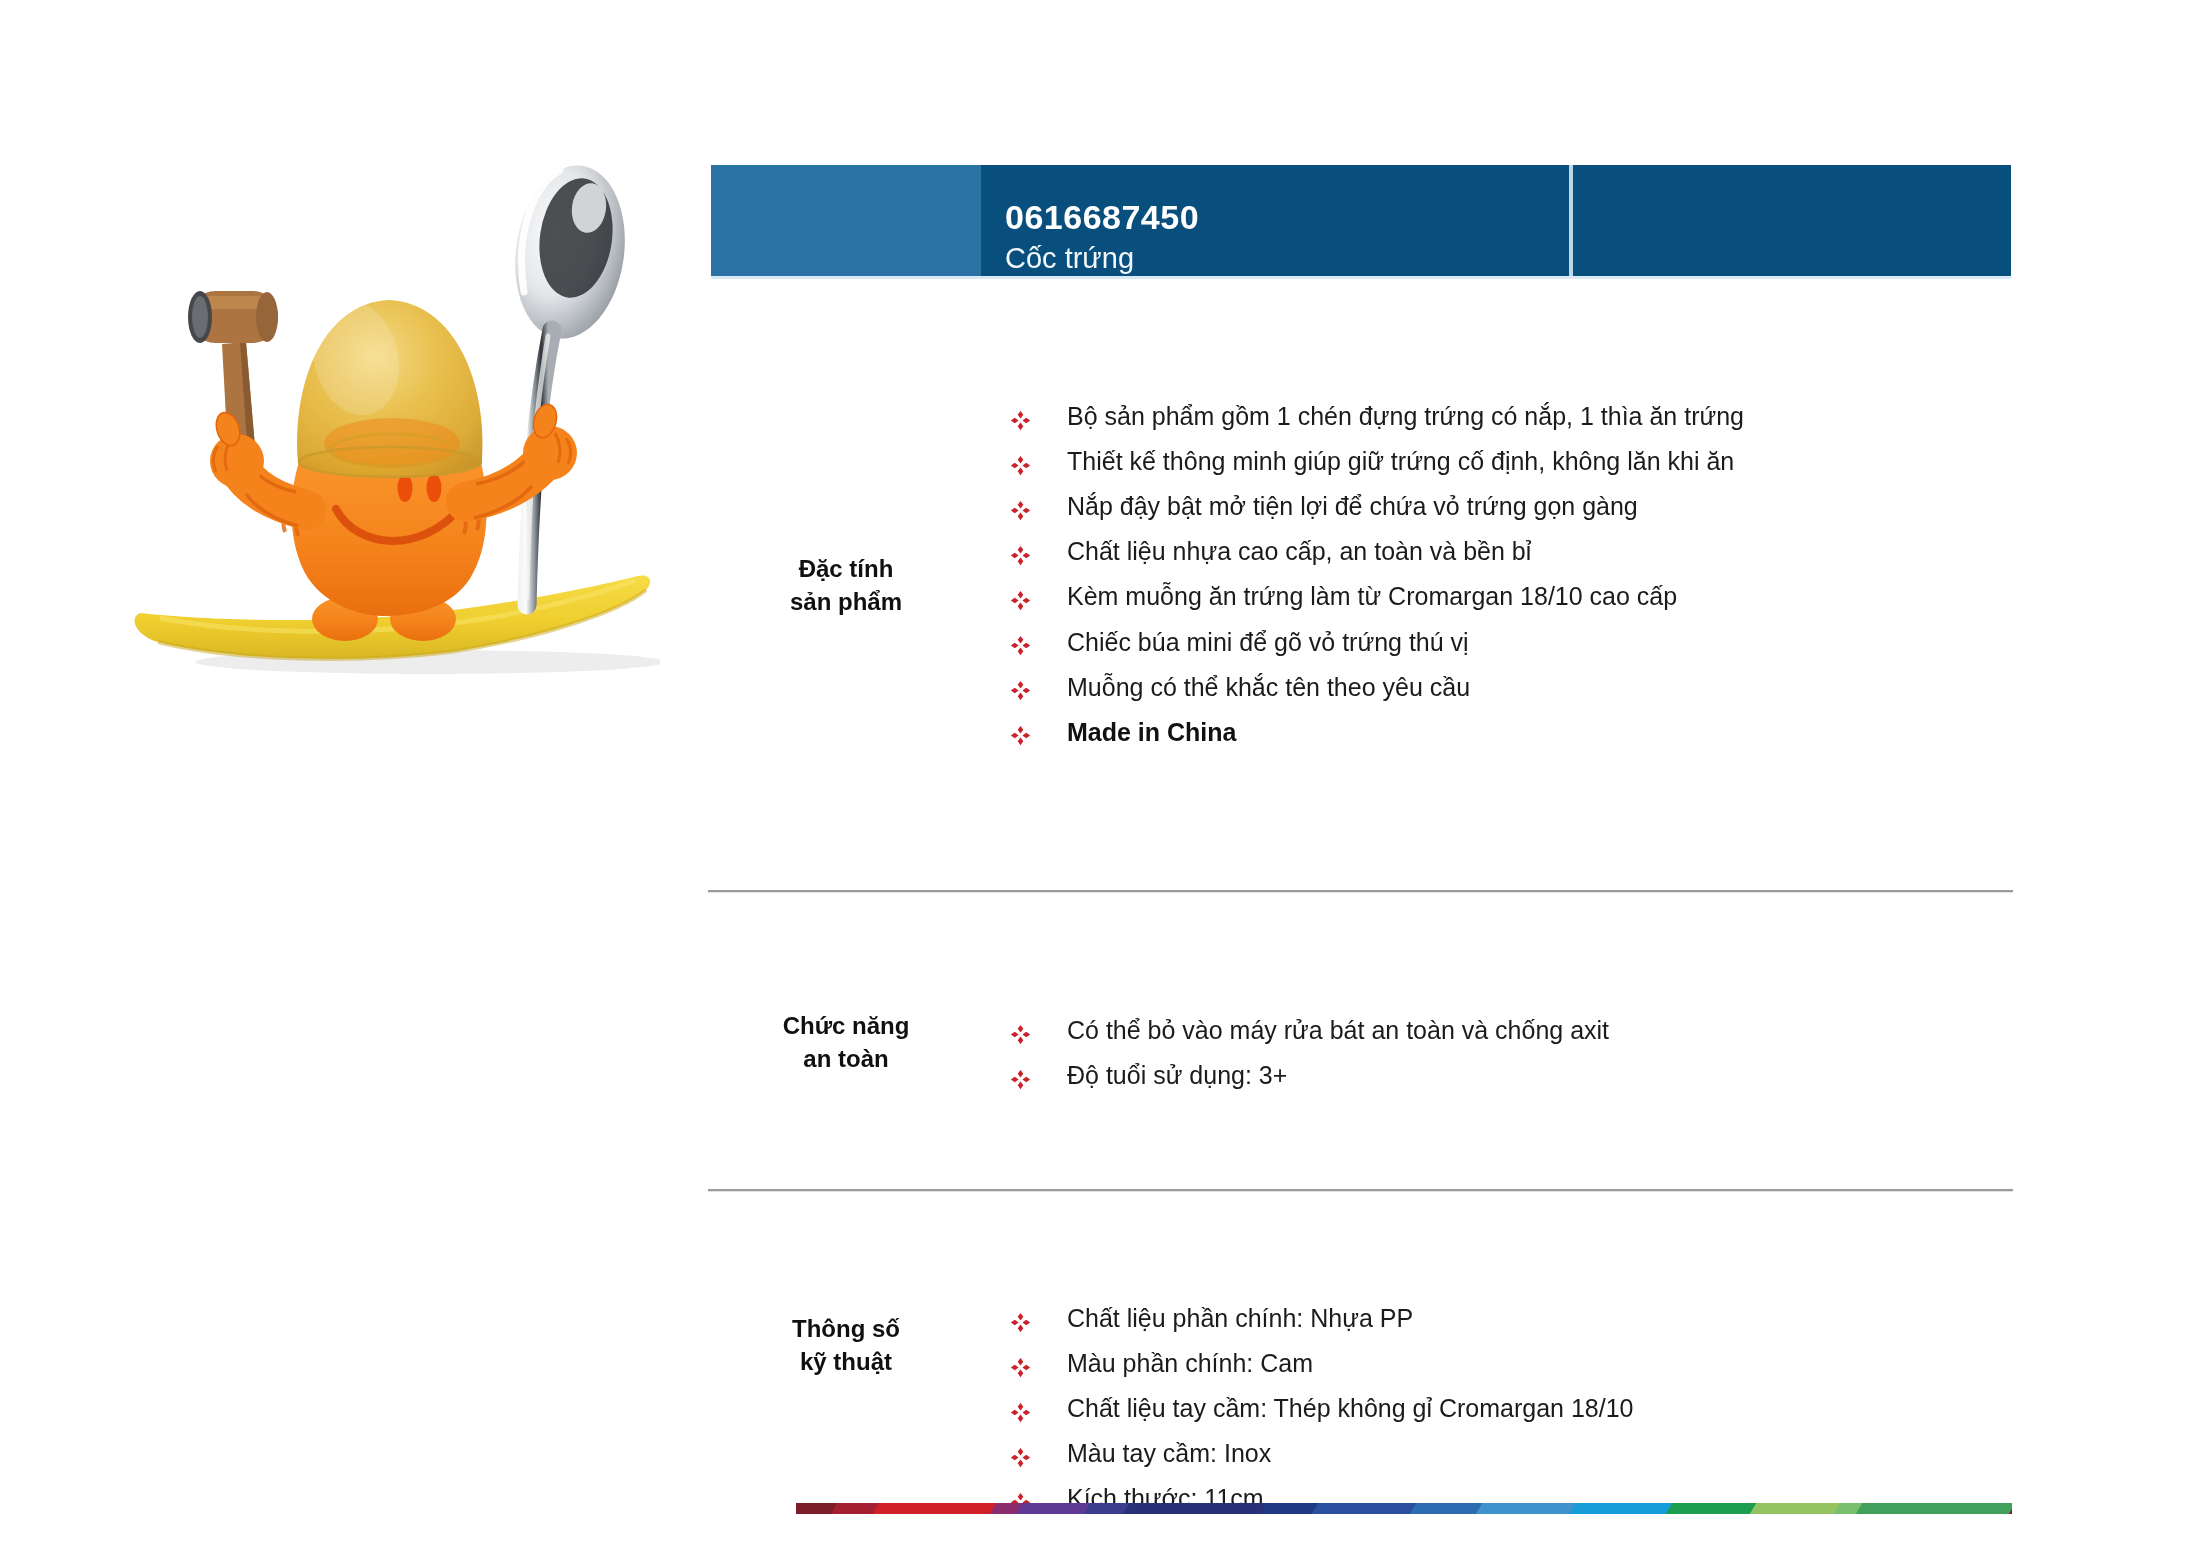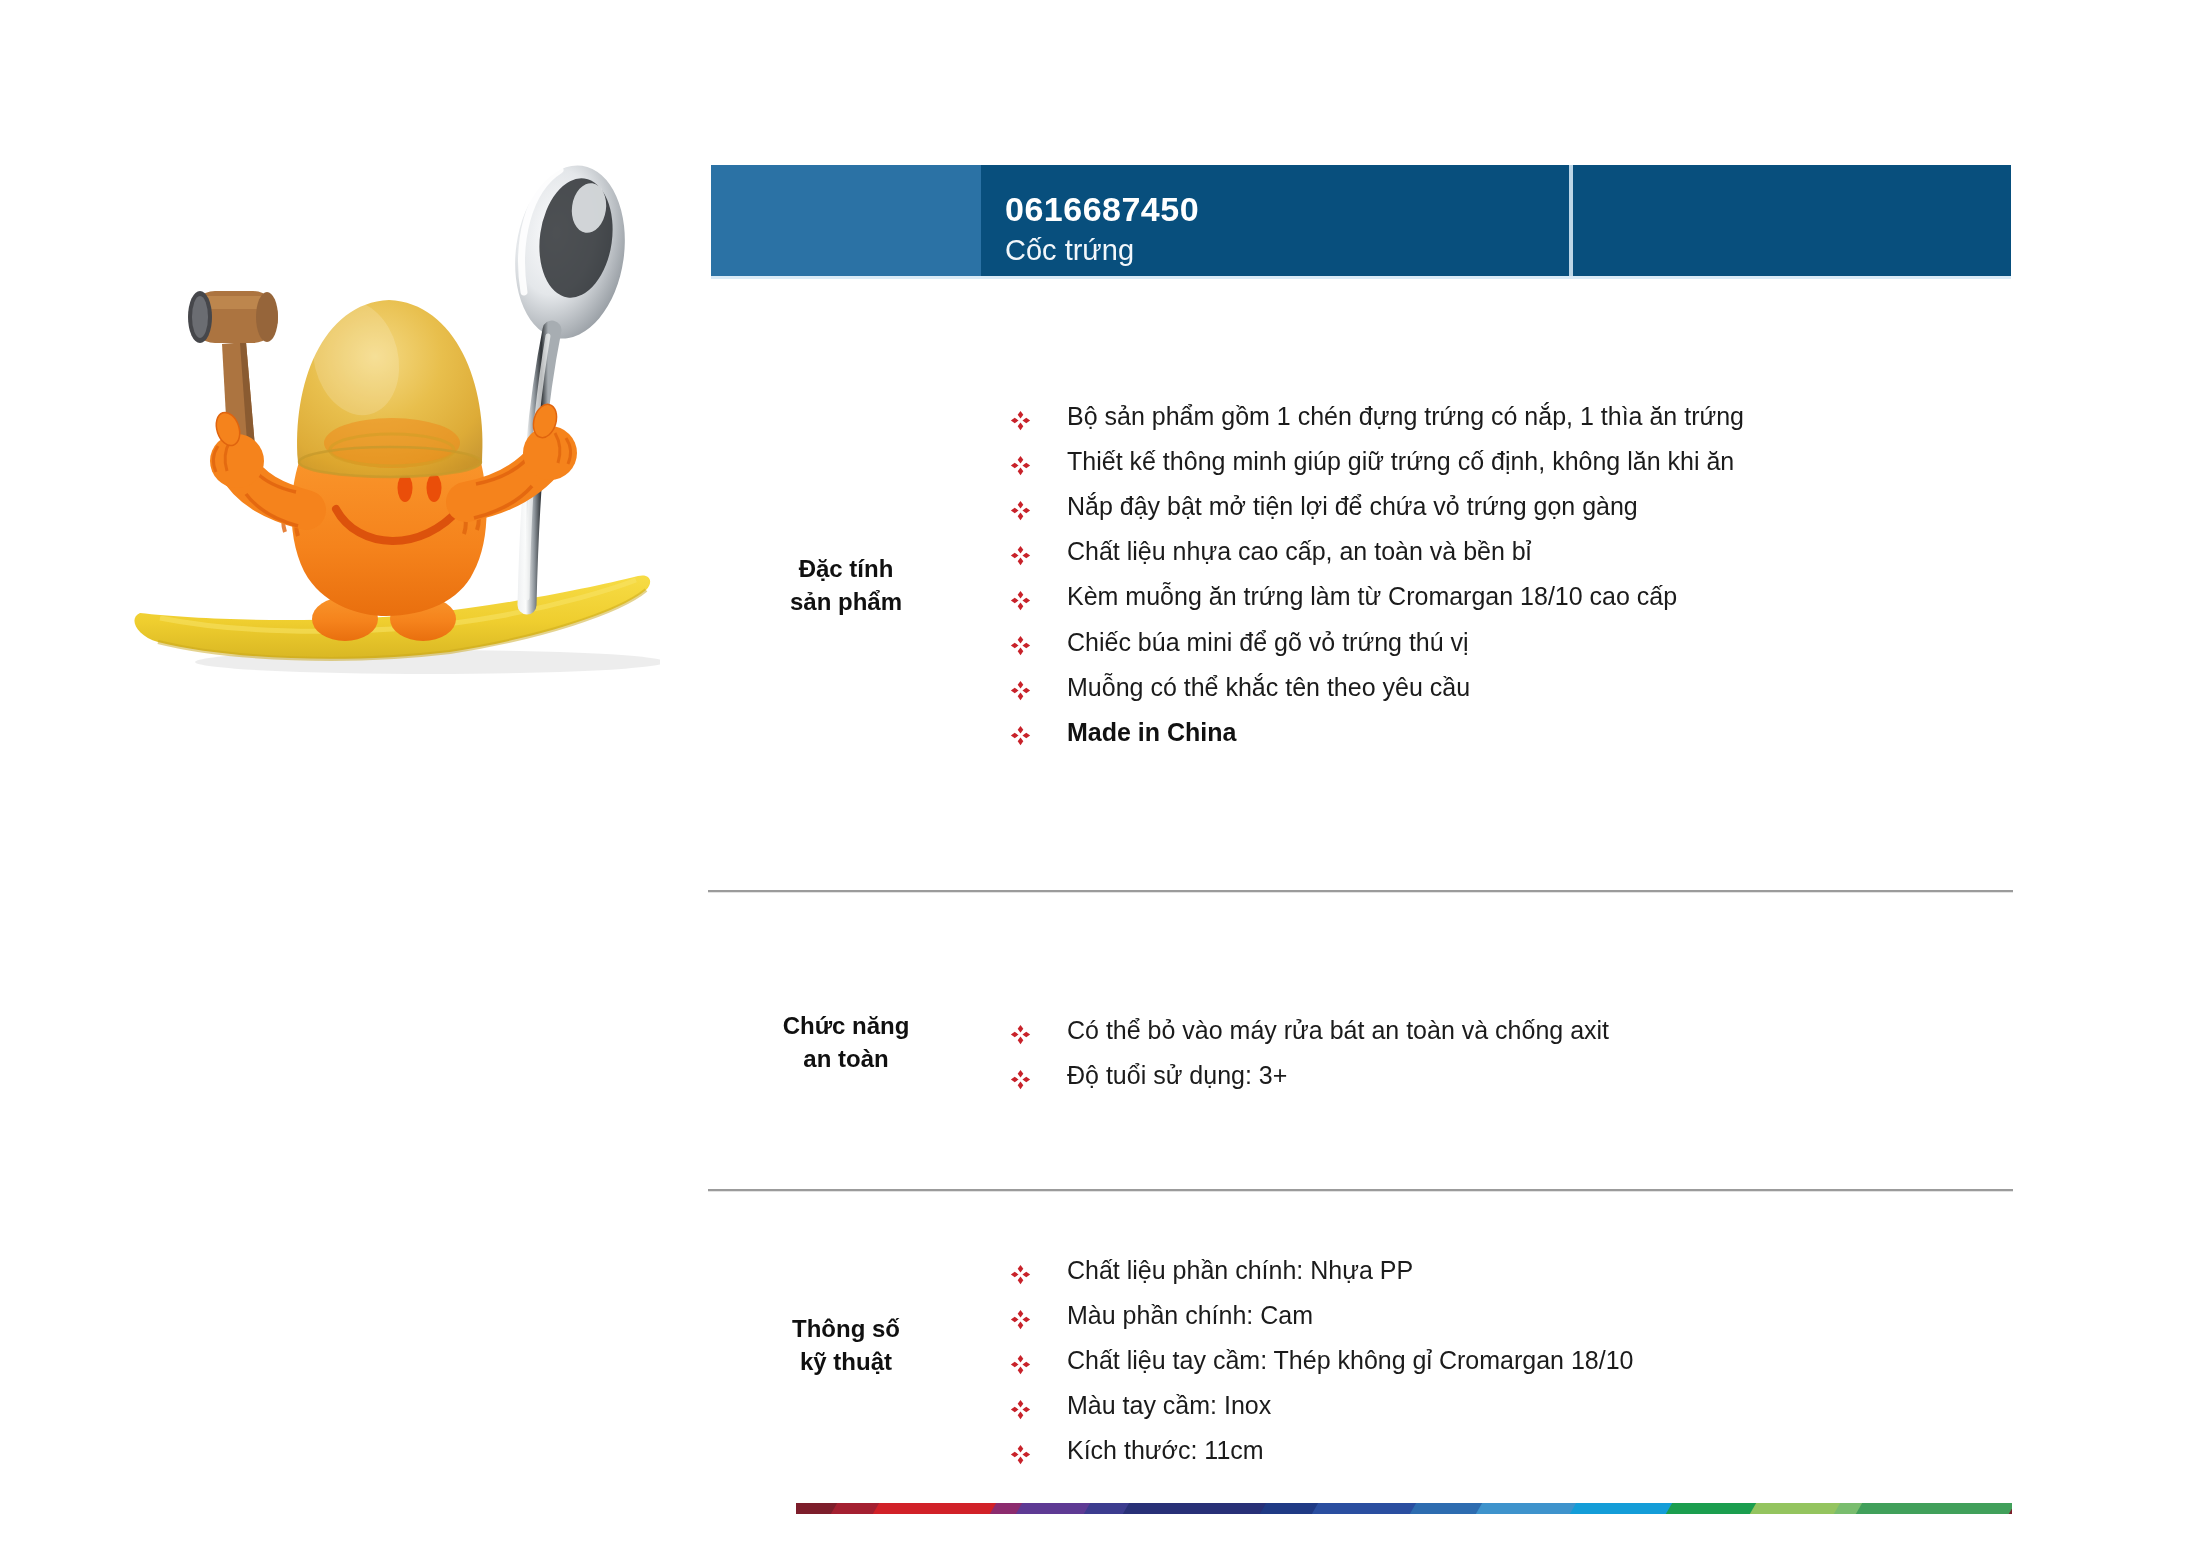--- a/index.html
+++ b/index.html
@@ -5,38 +5,38 @@
   html,body{margin:0;padding:0;background:#ffffff;}
   body{width:2209px;height:1563px;position:relative;font-family:"Liberation Sans",sans-serif;overflow:hidden;}
   .page{position:absolute;inset:0;background:#ffffff;}
 
   
   .product-art{position:absolute;left:100px;top:150px;width:560px;height:530px;}
 
   
   .header-bar{position:absolute;left:711px;top:165px;width:1300px;height:111px;display:flex;border-bottom:3px solid #D9EAF6;}
   .seg-light{width:270px;background:var(--c-light,#2B72A5);}
-  .seg-main{width:588px;background:var(--c-dark,#084F7D);box-sizing:border-box;padding:26px 0 0 24px;}
+  .seg-main{width:588px;background:var(--c-dark,#084F7D);box-sizing:border-box;padding:34px 0 0 24px;}
   .seg-sep{width:4px;background:#BCD6E7;}
   .seg-right{flex:1;background:var(--c-dark,#084F7D);}
   .hdr-code{color:#ffffff;font-size:34px;font-weight:bold;line-height:36px;letter-spacing:0.5px;}
   .hdr-name{color:#f2f7fb;font-size:29px;line-height:32px;margin-top:7px;}
 
   
   .sec-label{position:absolute;left:708px;width:276px;text-align:center;color:#101010;font-weight:bold;font-size:24px;line-height:33px;}
   .lb1{top:552px;}
   .lb2{top:1009px;}
   .lb3{top:1312px;}
   .lbl-line{display:block;}
 
   
   .bullets{position:absolute;left:1009px;margin:0;padding:0;list-style:none;}
   .bl1{top:386px;}
   .bl2{top:1000px;}
-  .bl3{top:1240px;}
+  .bl3{top:1288px;}
   .bullets li{height:45.1px;display:flex;align-items:flex-end;white-space:nowrap;}
   .dmd{width:22px;height:22px;display:inline-flex;align-items:center;justify-content:center;flex:0 0 22px;}
   .btxt{margin-left:36px;font-size:25px;color:#1B1B1B;}
   .btxt.bold{font-weight:bold;color:#111111;}
 
   
   .divider{position:absolute;left:708px;width:1305px;height:0;border-top:2px solid #9B9B9B;border-bottom:1px solid #E3E3E3;}
   .dv1{top:890px;}
   .dv2{top:1189px;}
 

